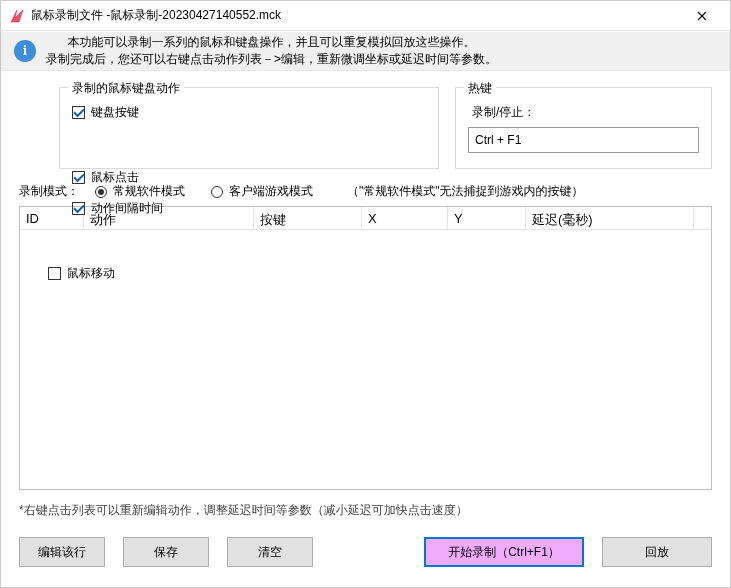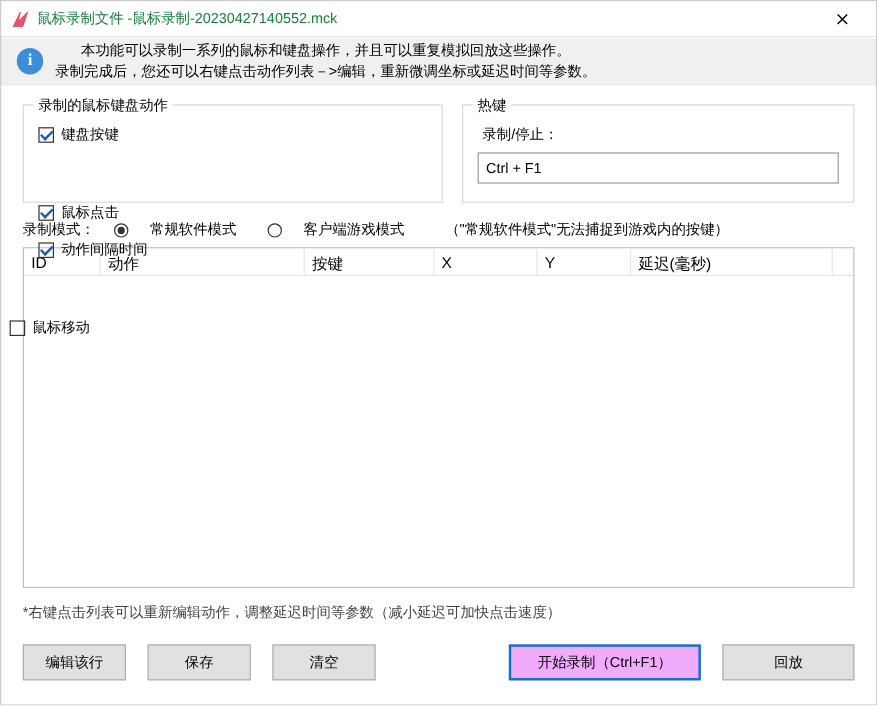--- a/index.html
+++ b/index.html
@@ -24,21 +24,21 @@
     display: flex;
     align-items: center;
     padding: 0 8px;
   }
   .titlebar .app-icon {
     width: 16px; height: 16px;
     margin-right: 6px;
   }
   .titlebar .title-text {
     font-size: 12px;
-    color: #15803d;
+    color: #000000;
     flex: 1;
   }
   .titlebar .close-btn {
     width: 40px; height: 100%;
     display: flex;
     align-items: center;
     justify-content: center;
     cursor: default;
     font-size: 15px;
     color: #000;
@@ -88,21 +88,21 @@
     margin-top: 4px;
   }
   .fieldset .legend {
     position: absolute;
     top: -8px;
     left: 8px;
     background: #fff;
     padding: 0 4px;
     color: #000;
   }
-  .fs-record { width: 350px; height: 82px; }
+  .fs-record { width: 380px; height: 82px; margin-left: 40px; }
   .fs-hotkey { flex: 1; height: 82px; }
   .chk-row {
     display: flex;
     gap: 48px;
     margin-top: 6px;
     flex-direction: column;
   }
   .chk {
     display: inline-flex;
     align-items: center;
@@ -133,21 +133,21 @@
   }
   .mode-row {
     display: flex;
     align-items: center;
     margin-top: 14px;
   }
   .mode-label { margin-right: 16px; }
   .radio {
     display: inline-flex;
     align-items: center;
-    gap: 18px;
+    gap: 6px;
     margin-right: 26px;
   }
   .radio-dot {
     width: 12px; height: 12px;
     border-radius: 50%;
     border: 1px solid #333;
     display: flex;
     align-items: center;
     justify-content: center;
   }

